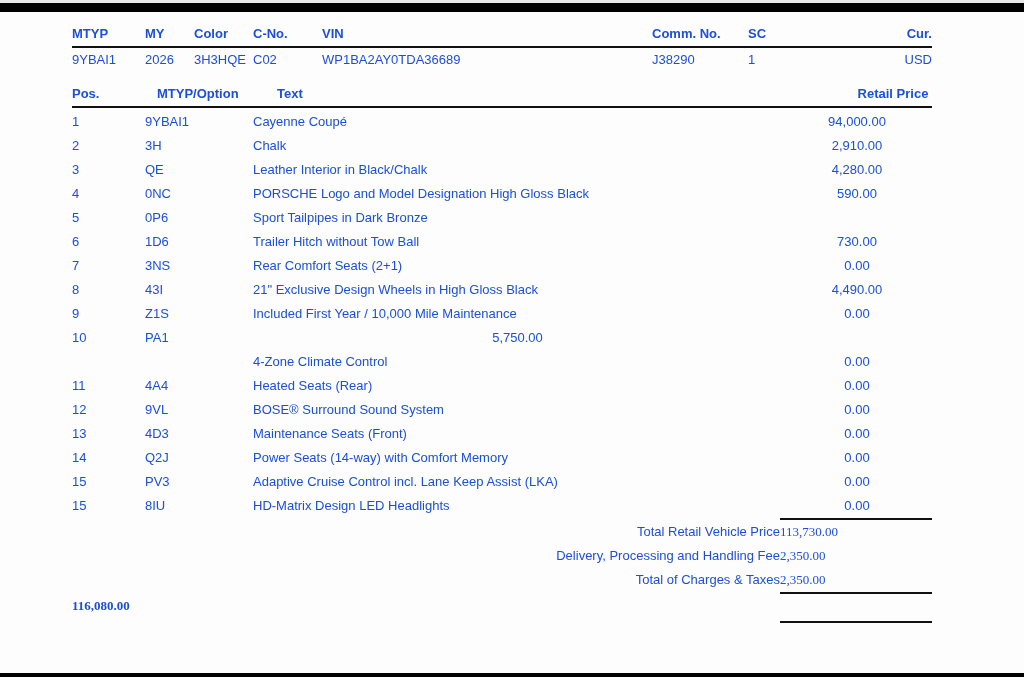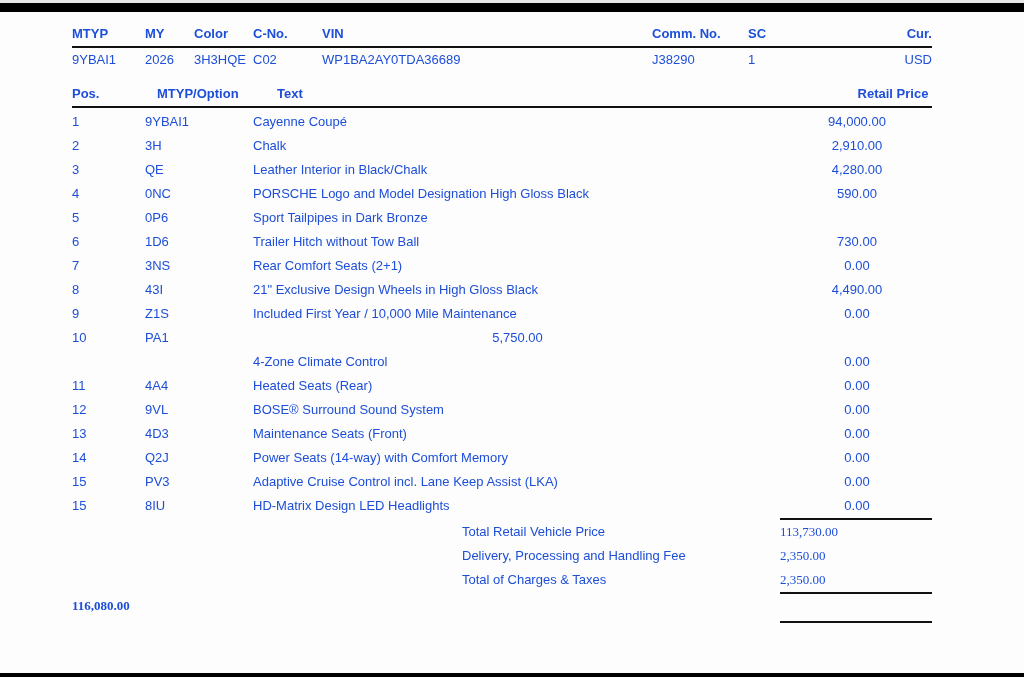--- a/index.html
+++ b/index.html
@@ -22,21 +22,21 @@
   .t1-row .c-last{text-align:right;}
   .t1-head{font-weight:bold;border-bottom:2px solid #111;margin-top:10px;}
   .t2-head{grid-template-columns:73px 108px 529px 150px;font-weight:bold;line-height:24px;border-bottom:2px solid #111;margin-top:10px;gap:12px;}
   .t2-head .price{text-align:center;}
   .t2-row{display:grid;grid-template-columns:73px 108px 529px 150px;line-height:24px;}
   .t2-row .price{text-align:center;}
   #items{margin-top:2px;}
   .rule-right{width:152px;margin-left:auto;border-top:2px solid #111;height:0;}
   .totals{margin-top:0;}
   .tot-row{display:grid;grid-template-columns:390px 318px 152px;line-height:24px;}
-  .tot-row .tlabel{grid-column:2;}
+  .tot-row .tlabel{grid-column:2;text-align:right;}
   .tot-row .tvalue{font-family:Liberation Serif, serif;}
   .tot-row.bold{font-weight:bold;}
   .tot-row.u-after .tvalue{border-bottom:2px solid #111;}
   .dbl{width:152px;margin-left:auto;border-top:2px solid #111;height:0;margin-top:3px;}
 </style>
 </head>
 <body>
 
 <div class="page">
   <div class="bar top"></div>

